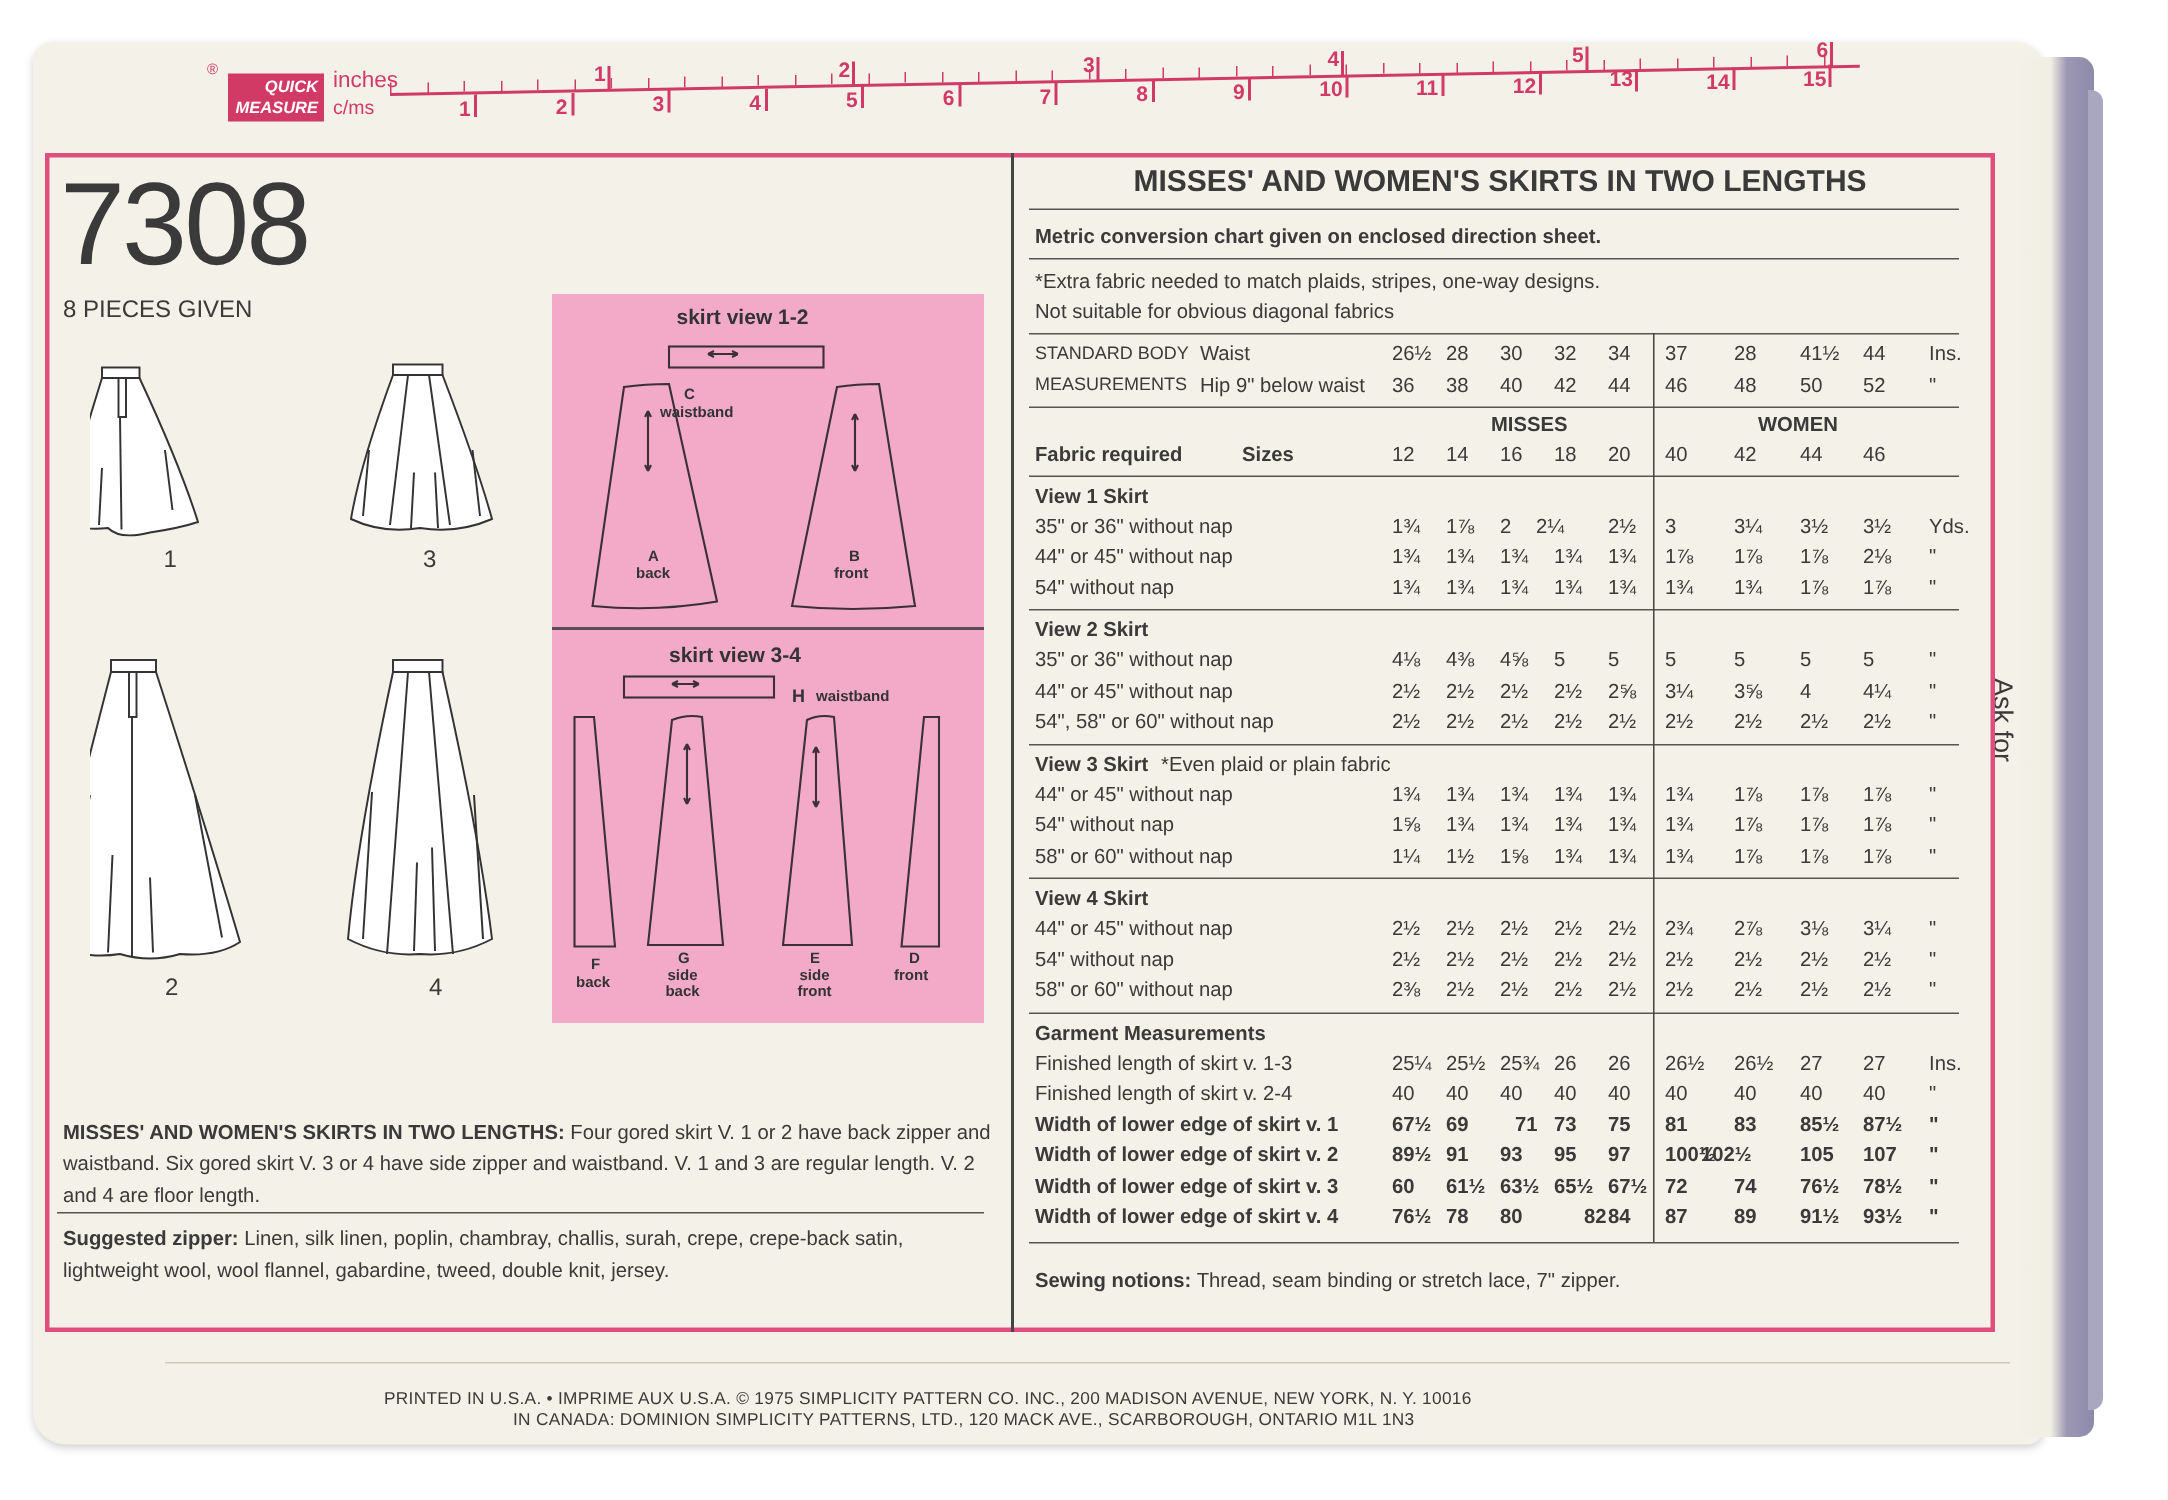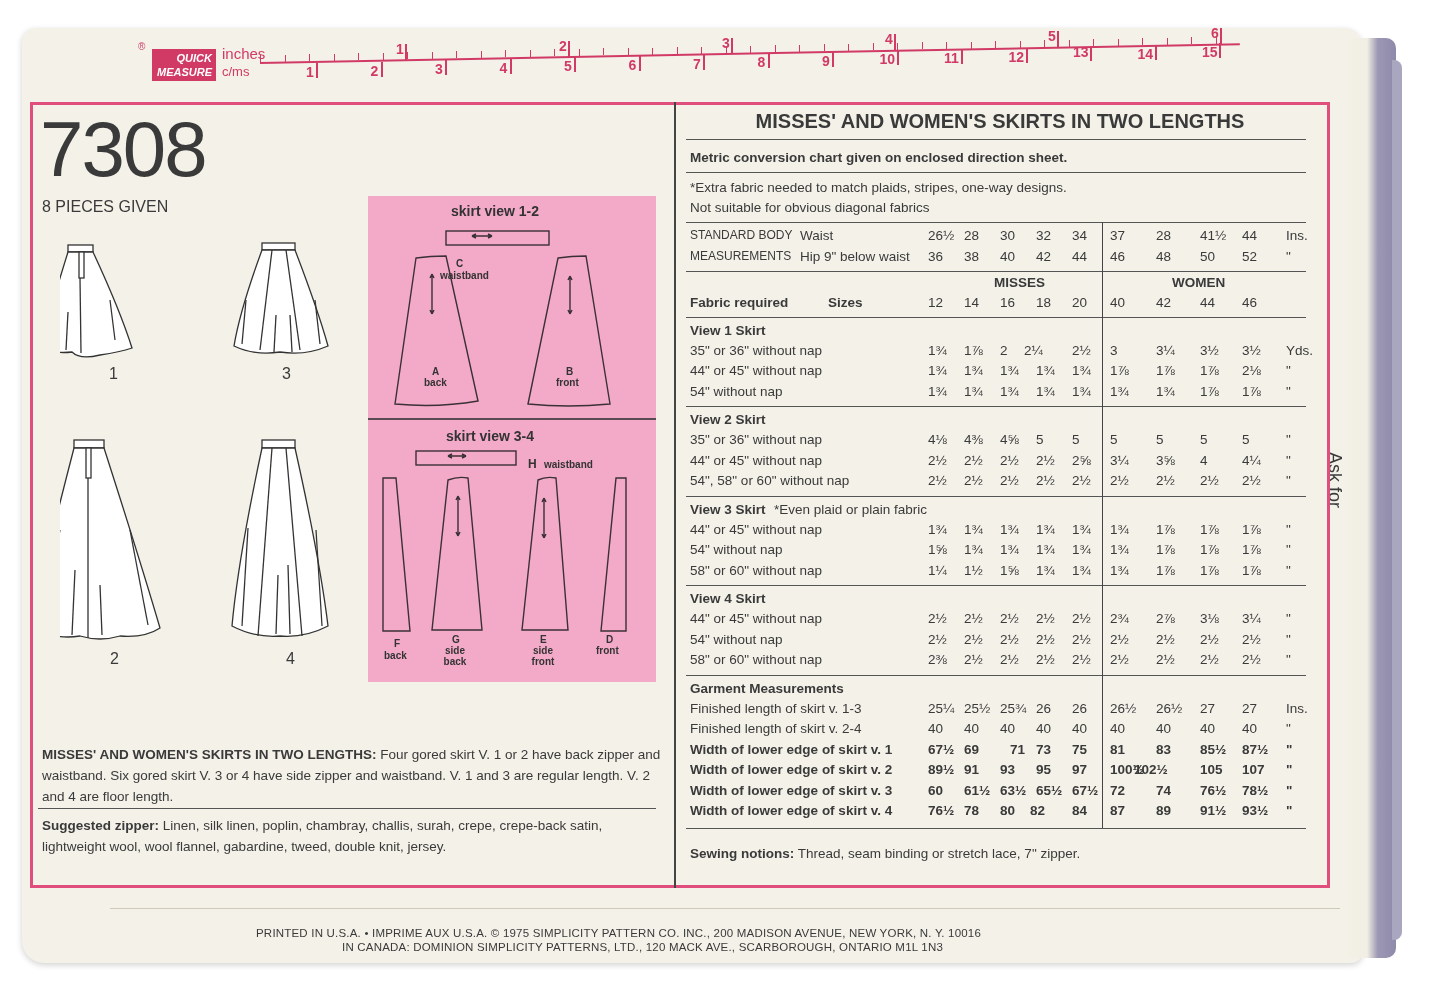--- a/index.html
+++ b/index.html
@@ -560,21 +560,21 @@
       <span class="c" style="left:466px">74</span>
       <span class="c" style="left:510px">76½</span>
       <span class="c" style="left:552px">78½</span>
       <span class="c" style="left:596px">"</span>
     </div>
     <div class="row bold" style="top:803px">
       <span class="lbl">Width of lower edge of skirt v. 4</span>
       <span class="c" style="left:238px">76½</span>
       <span class="c" style="left:274px">78</span>
       <span class="c" style="left:310px">80</span>
-      <span class="c" style="left:340px">82</span>
+      <span class="c" style="left:366px">82</span>
       <span class="c" style="left:382px">84</span>
       <span class="c" style="left:420px">87</span>
       <span class="c" style="left:466px">89</span>
       <span class="c" style="left:510px">91½</span>
       <span class="c" style="left:552px">93½</span>
       <span class="c" style="left:596px">"</span>
     </div>
     <div class="hl" style="top:827.5px"></div>
     <div class="vsep" style="top:222px;height:605.5px"></div>
   </div>

